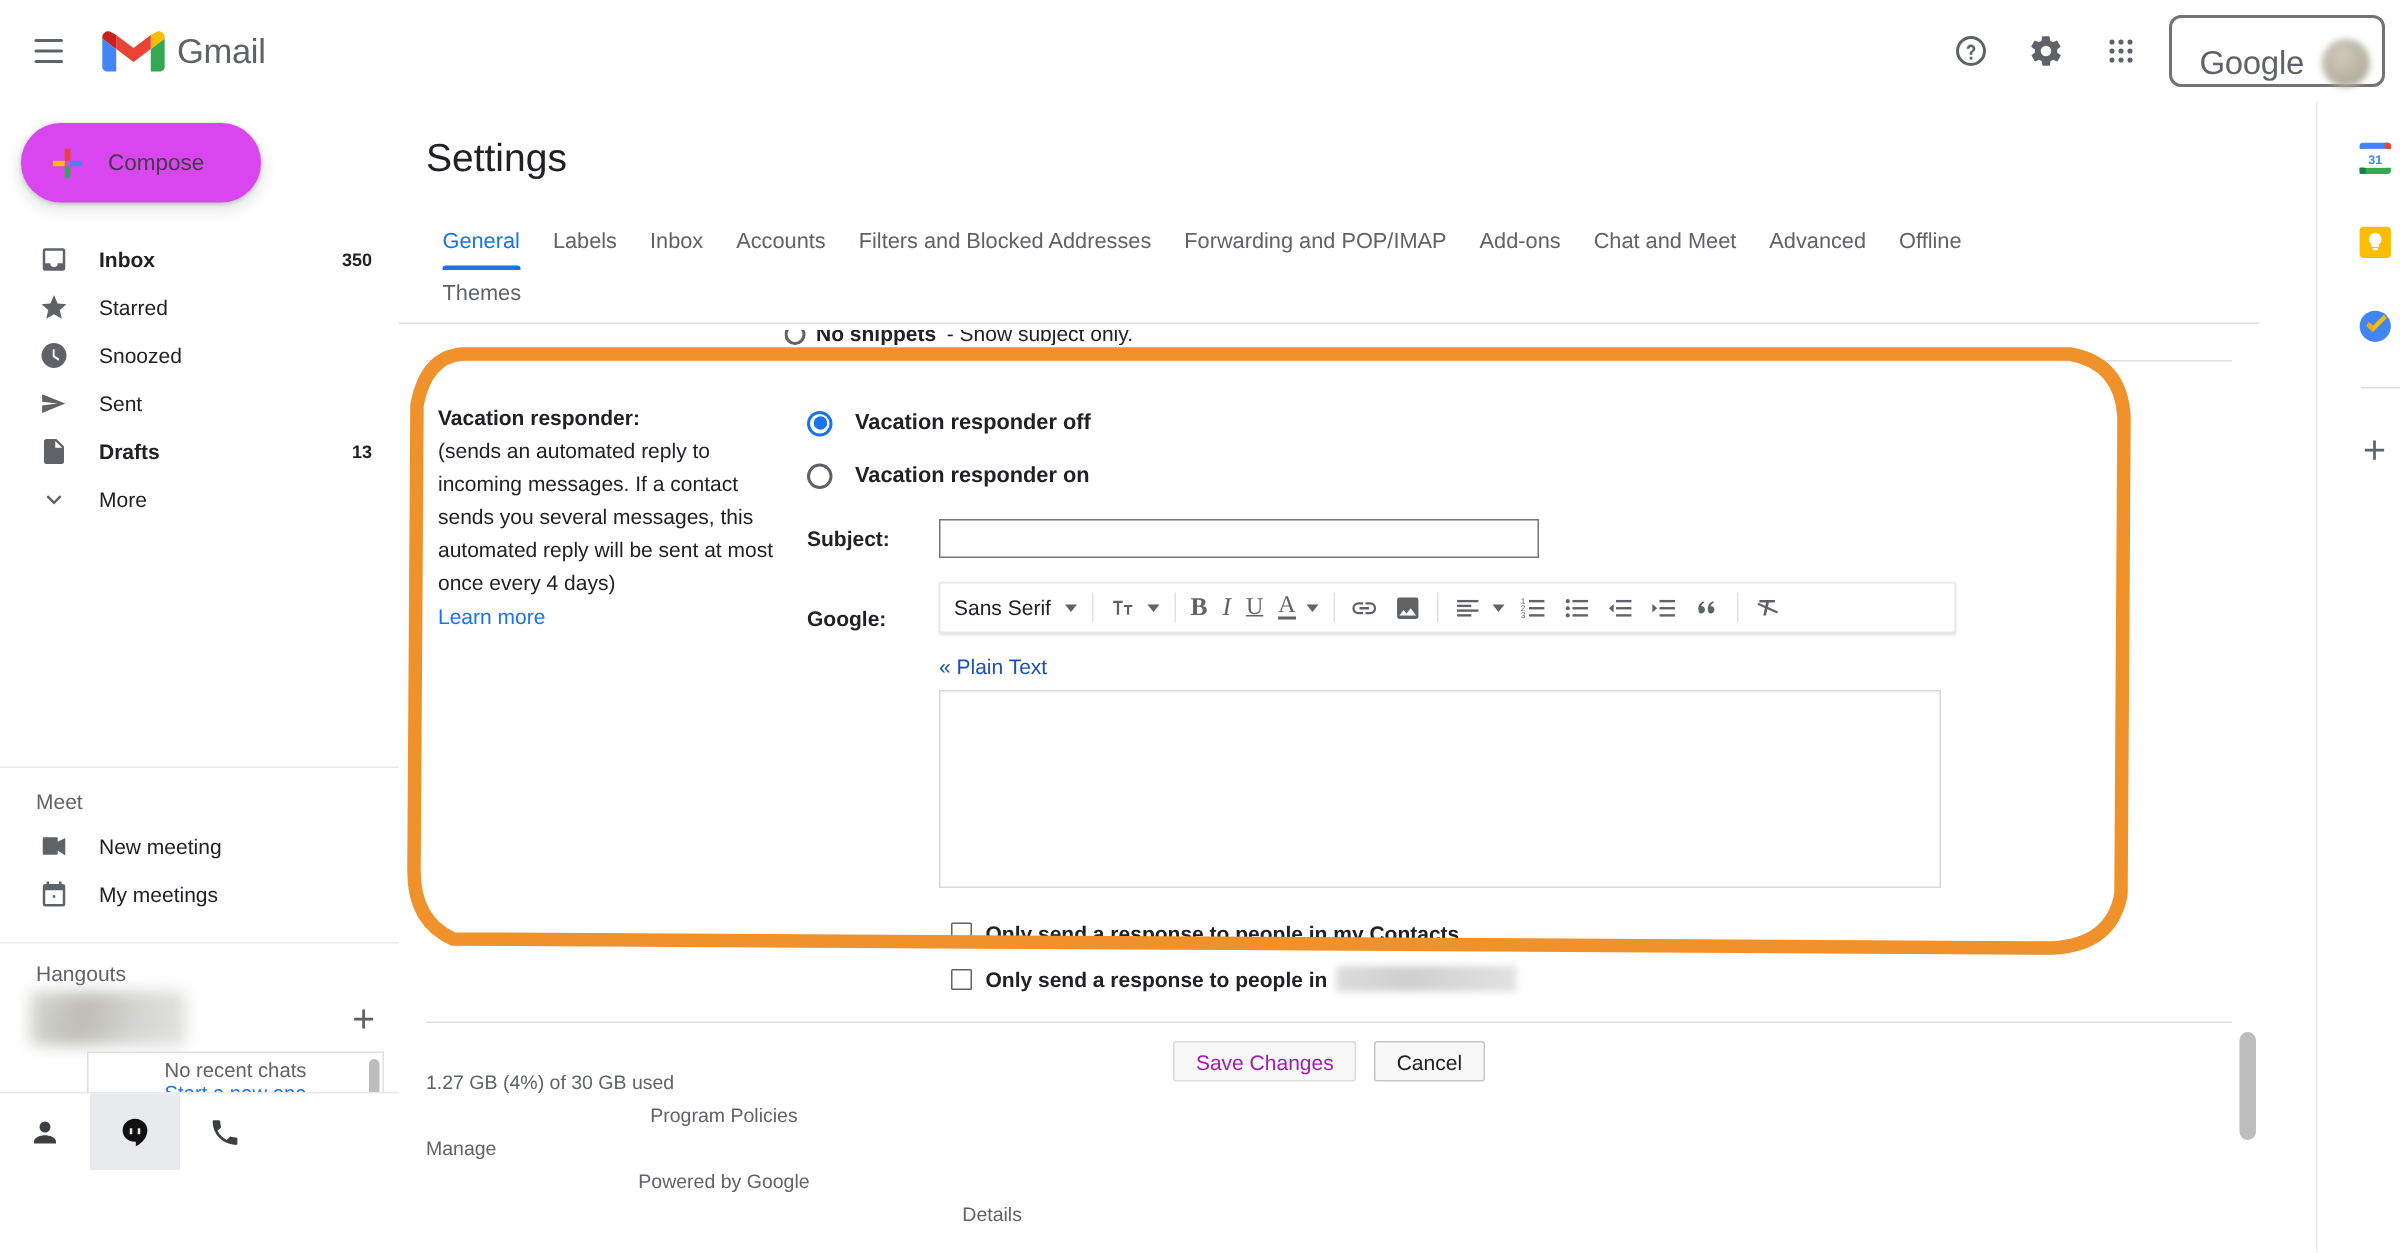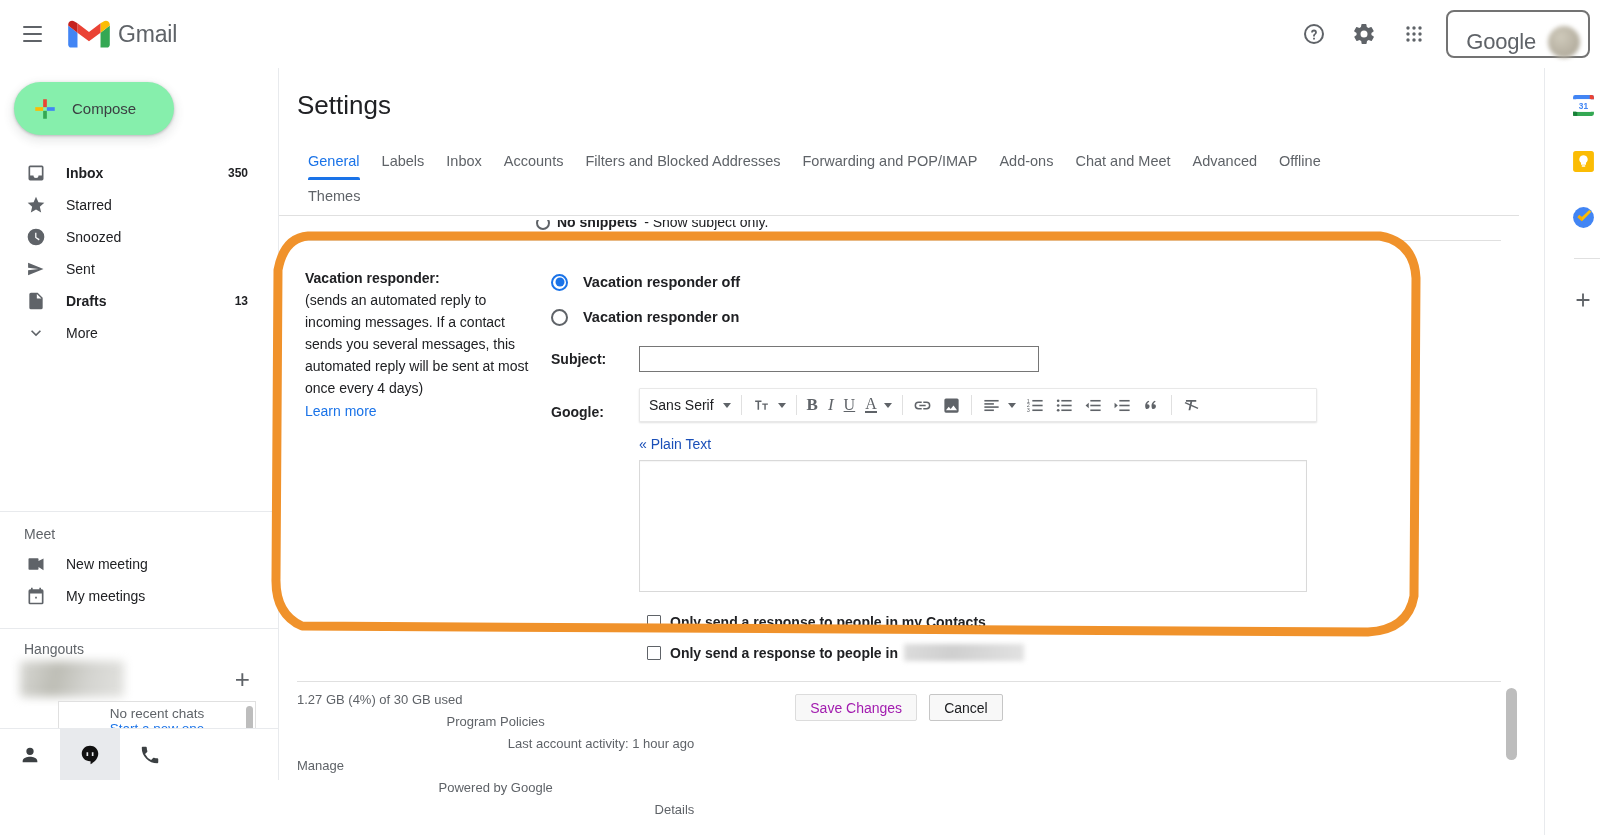--- a/index.html
+++ b/index.html
@@ -57,21 +57,21 @@
   }
 
   
   .sidebar {
     position:absolute; left:0; top:68px; width:279px; height:712px;
     background:#fff; border-right:1px solid #e8eaed; overflow:hidden;
   }
   .compose {
     display:flex; align-items:center; gap:14px;
     margin:14px 0 0 14px; width:160px; height:53px;
-    border-radius:27px; background:#86efac;
+    border-radius:27px; background:#d946ef;
     box-shadow:0 1px 3px rgba(60,64,67,.3), 0 4px 8px 3px rgba(60,64,67,.1);
     padding-left:18px; cursor:pointer;
   }
   .compose-label { font-size:15px; color:#3c4043; }
   .navlist { margin-top:22px; }
   .navitem {
     display:flex; align-items:center; height:32px; padding-left:26px;
     border-radius:0 16px 16px 0; margin-right:14px; cursor:pointer; position:relative;
   }
   .navitem .nico { width:20px; height:20px; display:flex; align-items:center; justify-content:center; flex:none; }
@@ -100,21 +100,21 @@
   .hg-scroll { position:absolute; right:2px; top:4px; width:7px; height:34px; background:#bdbdbd; border-radius:4px; }
 
   .chatbar {
     position:absolute; left:0; bottom:0; width:279px; height:52px;
     border-top:1px solid #e8eaed; display:flex; align-items:center; background:#fff;
   }
   .chatbtn { width:60px; height:52px; display:flex; align-items:center; justify-content:center; cursor:pointer; }
   .chatbtn.active { background:#e8eaed; }
 
   
-  .main { position:absolute; left:279px; top:68px; width:1240px; height:767px; background:#fff; overflow:hidden; }
+  .main { position:absolute; left:266px; top:68px; width:1240px; height:767px; background:#fff; overflow:hidden; }
   .settings-title { font-size:26px; color:#202124; padding:22px 0 0 18px; font-weight:400; }
   .tabs {
     margin:24px 0 0 0; padding:0 18px; border-bottom:1px solid #e0e0e0;
     display:flex; flex-wrap:wrap; column-gap:0px; align-items:flex-start;
   }
   .tab {
     font-size:14.5px; color:#5f6368; padding:6px 11px 9px 11px; cursor:pointer;
     position:relative; white-space:nowrap; line-height:20px;
   }
   .tab.active { color:#1a73e8; }
@@ -596,21 +596,20 @@
       <div class="savebar">
         <button class="btn disabled">Save Changes</button>
         <button class="btn">Cancel</button>
       </div>
     </div>
 
     <div class="footer">
       <div class="footer-line">
         <span class="f-left">1.27 GB (4%) of 30 GB used</span>
         <span class="f-mid">Program Policies</span>
-        <span class="f-right">Last account activity: 1 hour ago</span>
       </div>
       <div class="footer-line">
         <span class="f-left">Manage</span>
         <span class="f-mid">Powered by Google</span>
         <span class="f-right">Details</span>
       </div>
     </div>
 
     <div class="main-scroll"></div>
   </div>

